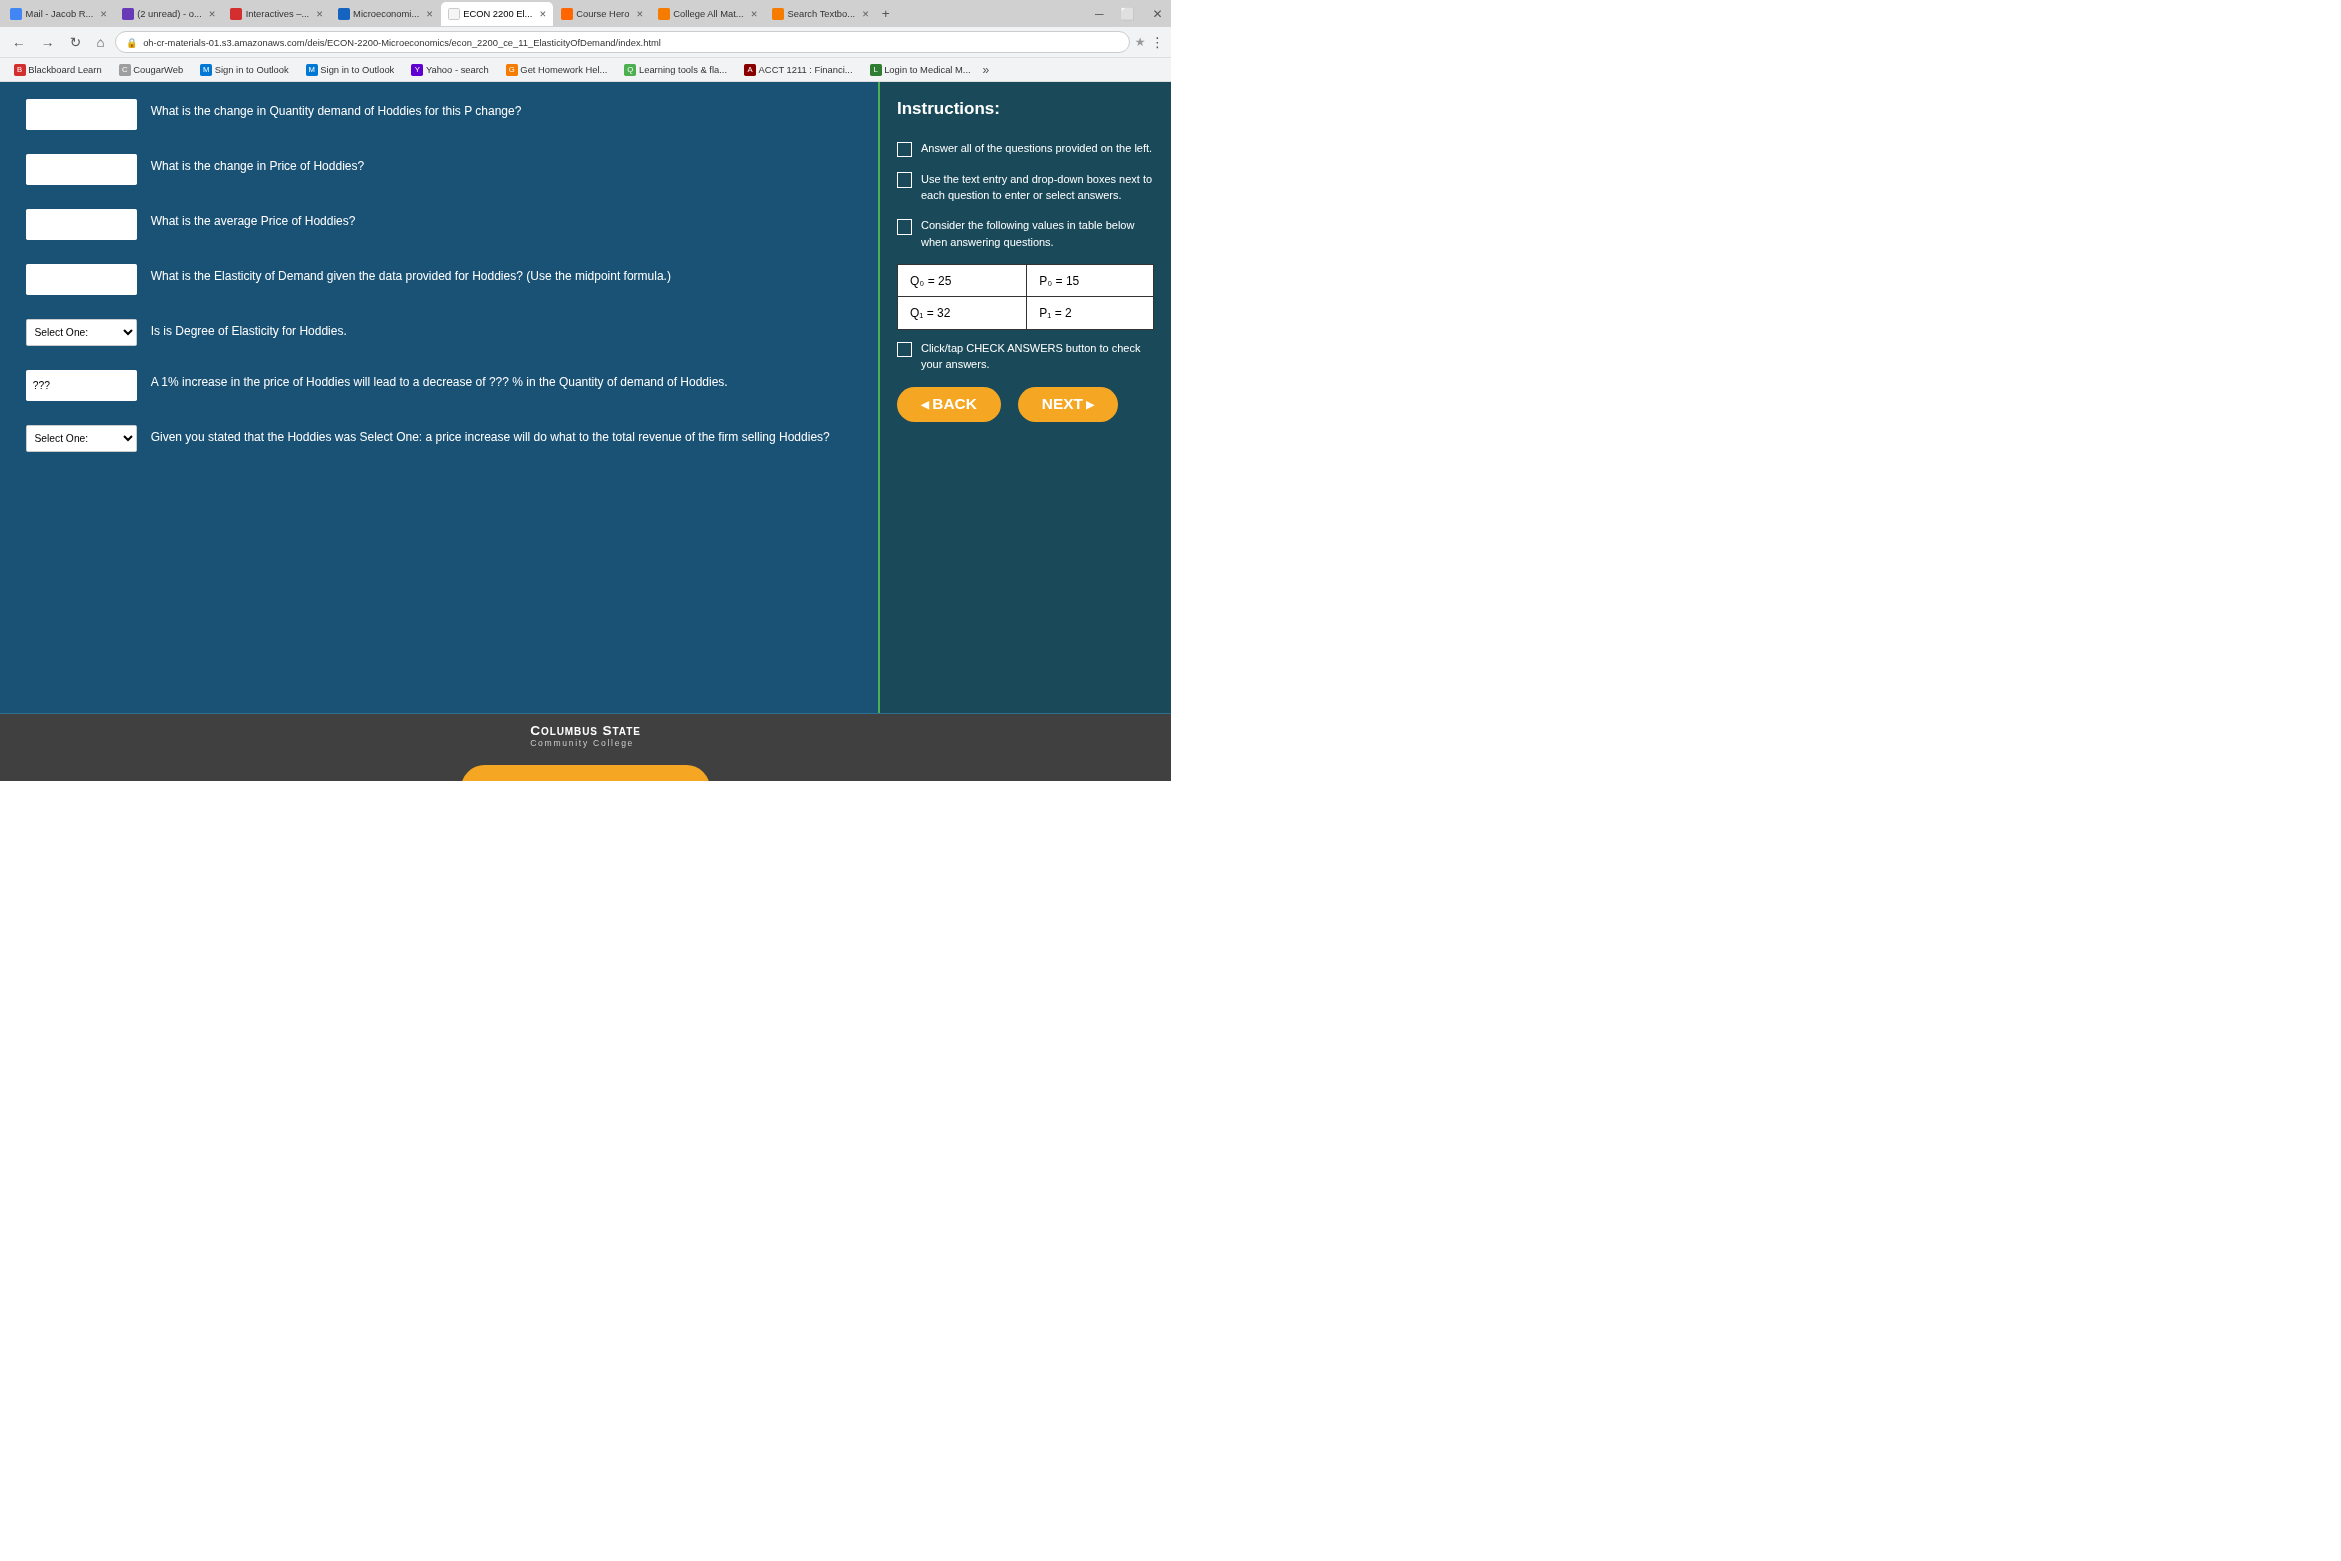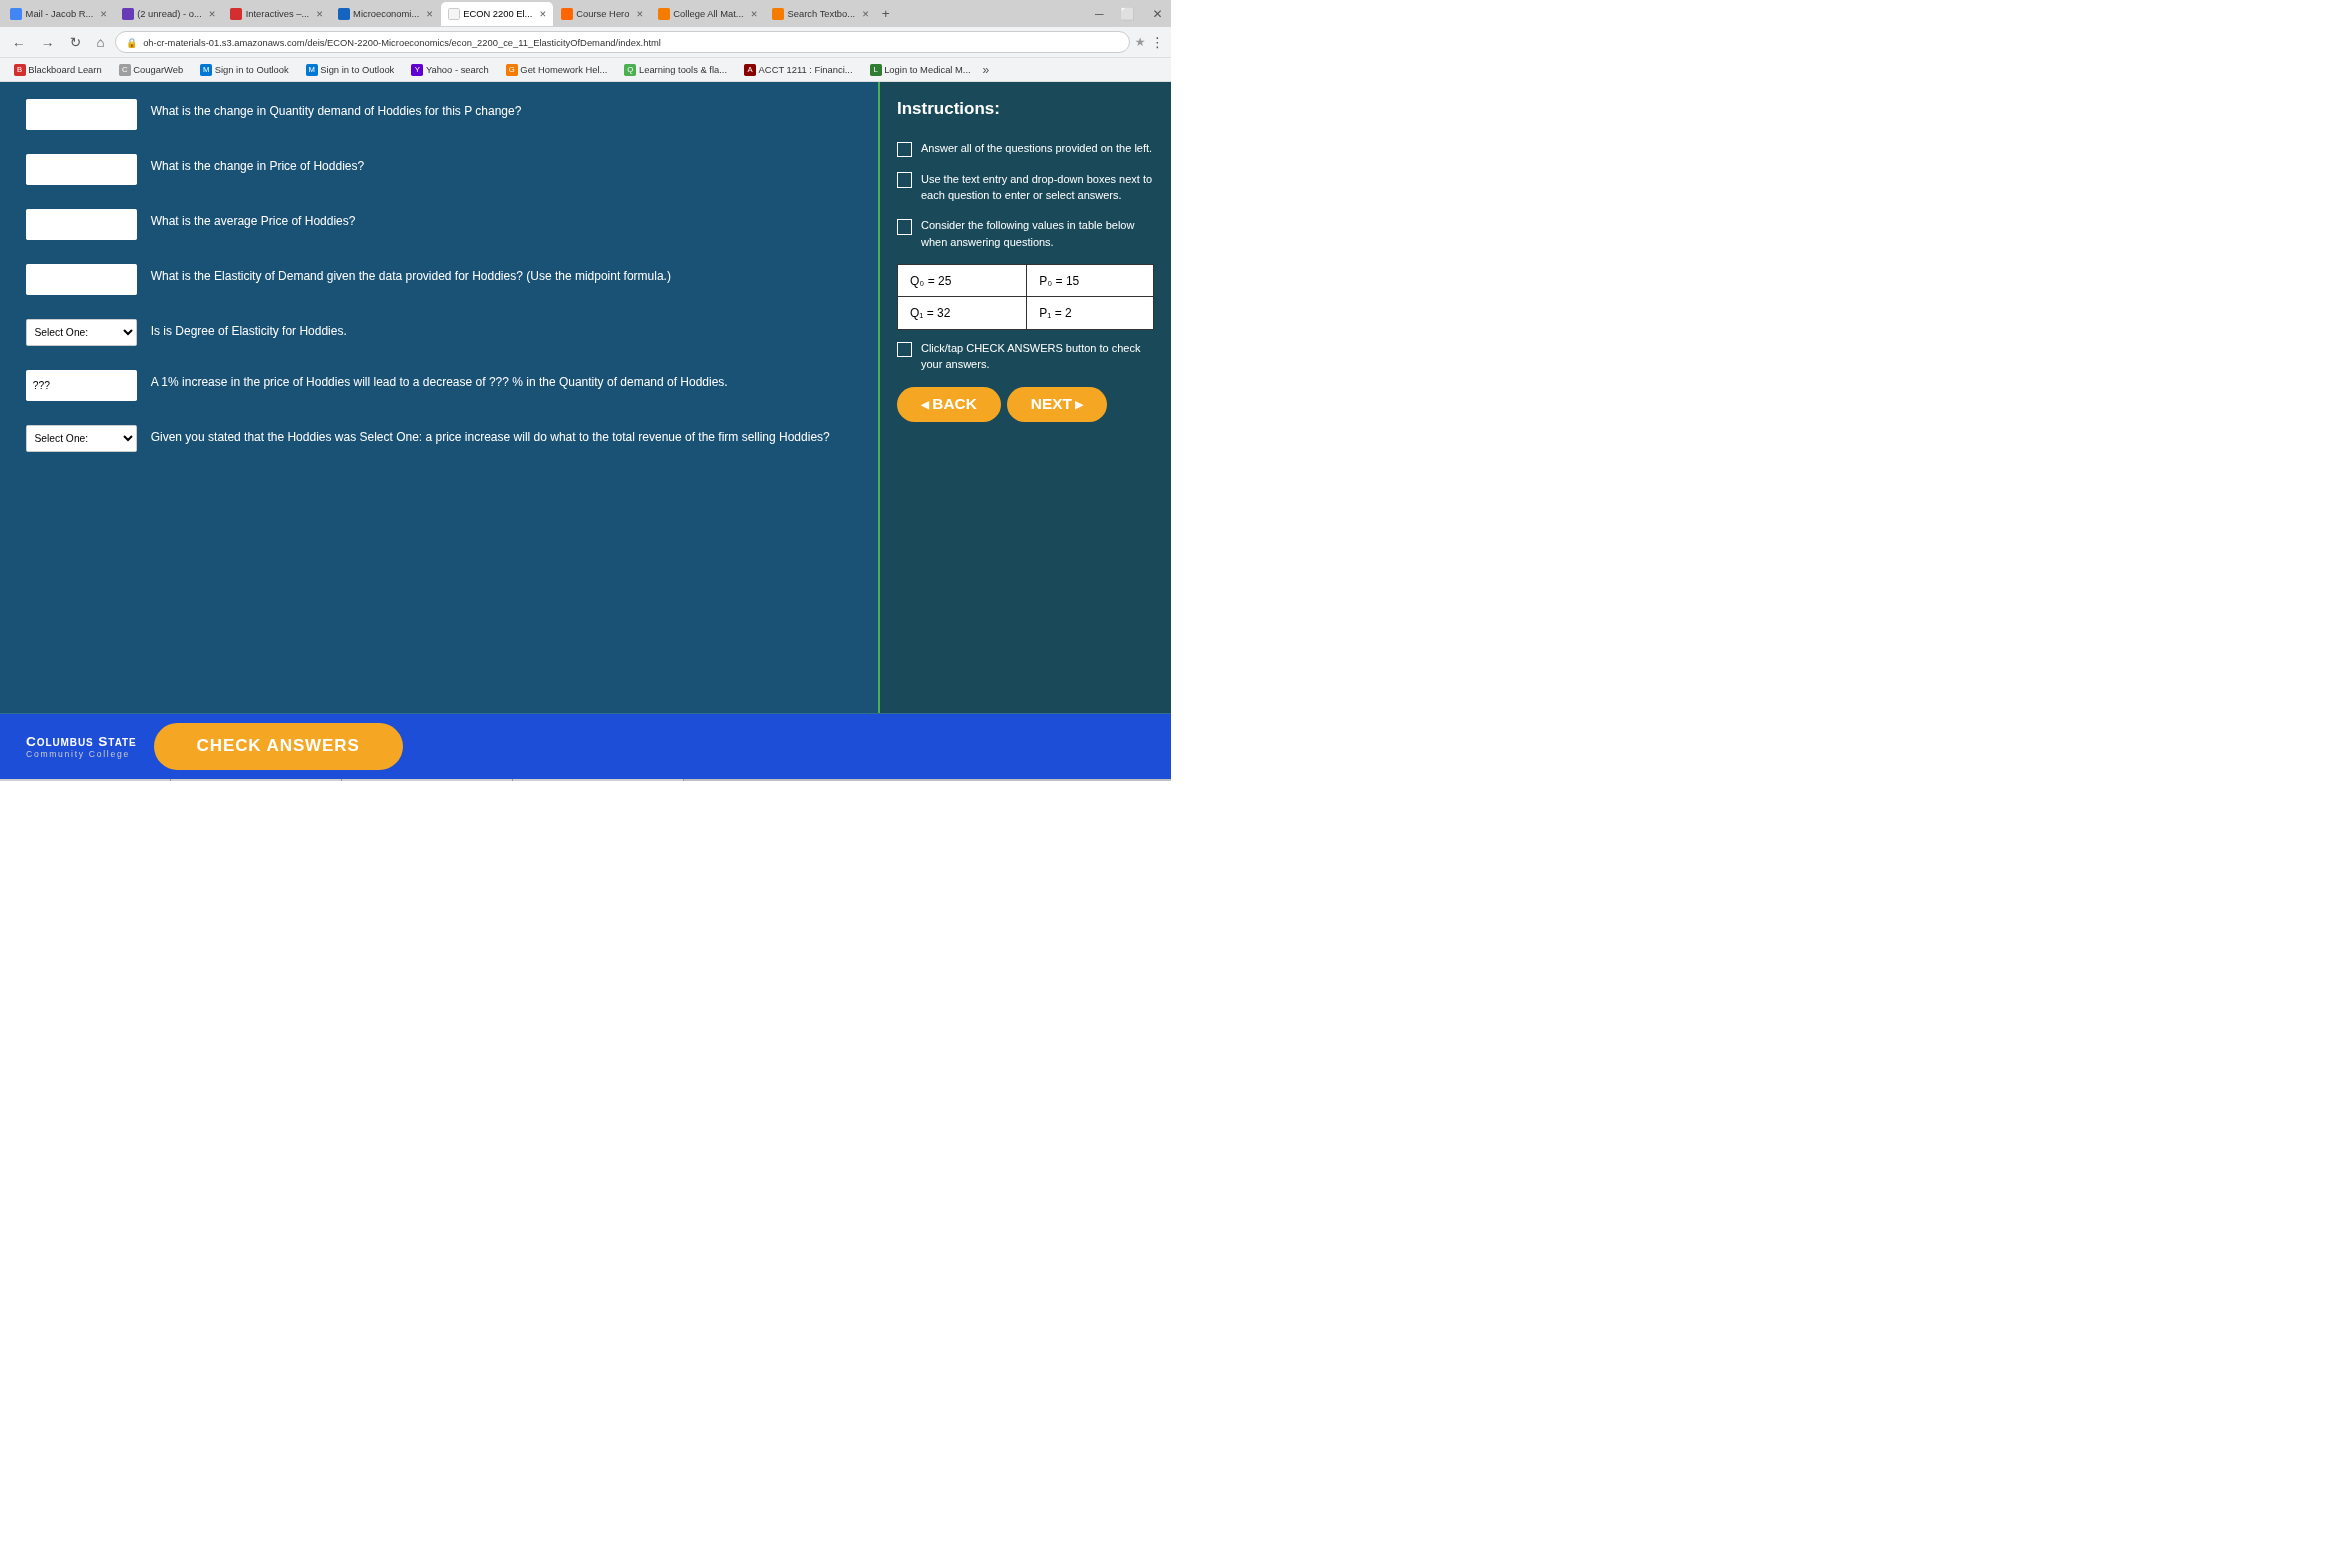--- a/index.html
+++ b/index.html
@@ -45,35 +45,35 @@
     .bk-more { color: #555; font-size: 12px; cursor: pointer; margin-left: 1.7px; }
 
     
     .questions-panel { flex: 1; background: #1a5276; padding: 17px 26px; overflow-y: auto; }
     .question-row { display: flex; align-items: flex-start; margin-bottom: 24px; gap: 13.7px; }
     .question-input { width: 111px; min-width: 111px; height: 31px; background: #fff; border: none; border-radius: 1.7px; padding: 3.4px 6.8px; font-size: 10.3px; }
     .question-select { width: 111px; min-width: 111px; height: 27px; background: #fff; border: 0.9px solid #ccc; border-radius: 1.7px; padding: 1.7px 3.4px; font-size: 10.3px; }
     .question-text { color: #fff; font-size: 12px; line-height: 1.5; padding-top: 3.4px; }
 
     
-    .course-bottom { background: #1d4ed8; display: flex; align-items: center; padding: 8.6px 26px; border-top: 0.9px solid #2e6e8e; gap: 17px; }
+    .course-bottom { background: #404040; display: flex; align-items: center; padding: 8.6px 26px; border-top: 0.9px solid #2e6e8e; gap: 17px; flex-direction: column; }
     .cscc-logo { display: flex; flex-direction: column; }
     .cscc-logo .logo-name { color: #fff; font-size: 13.7px; font-weight: bold; font-variant: small-caps; letter-spacing: 0.9px; }
     .cscc-logo .logo-sub { color: #ccc; font-size: 8.6px; letter-spacing: 1.7px; }
     .check-answers-btn { background: #f5a623; color: #fff; border: none; border-radius: 26px; padding: 13.7px 43px; font-size: 17px; font-weight: bold; cursor: pointer; letter-spacing: 0.9px; }
 
     
     .instructions-panel { width: 291px; background: #1a4a5a; padding: 17px; color: #fff; overflow-y: auto; }
     .instructions-title { font-size: 17px; font-weight: bold; margin-bottom: 21px; }
     .instruction-item { display: flex; align-items: flex-start; gap: 8.6px; margin-bottom: 13.7px; font-size: 11px; line-height: 1.5; }
     .instruction-checkbox { width: 15.4px; height: 15.4px; border: 1.7px solid #fff; flex-shrink: 0; margin-top: 1.7px; }
     .table-container { background: #fff; color: #000; margin: 10.3px 0; }
     .values-table { width: 100%; border-collapse: collapse; }
     .values-table td { border: 1.7px solid #333; padding: 8.6px 12px; font-size: 12px; text-align: left; }
-    .nav-buttons { display: flex; gap: 6px; margin-top: 13.7px; }
+    .nav-buttons { display: flex; gap: 17px; margin-top: 13.7px; }
     .back-btn, .next-btn { background: #f5a623; color: #fff; border: none; border-radius: 26px; padding: 8.6px 24px; font-size: 15.4px; font-weight: bold; cursor: pointer; display: flex; align-items: center; gap: 3.4px; }
     .back-btn::before { content: '◀ '; font-size: 10.3px; }
     .next-btn::after { content: ' ▶'; font-size: 10.3px; }
 
     
     .taskbar { display: flex; align-items: center; background: #1a1a2e; height: 34px; padding: 0 6.8px; gap: 3.4px; position: relative; }
     .start-btn { background: transparent; border: none; color: #fff; font-size: 15.4px; cursor: pointer; padding: 3.4px 6.8px; }
     .search-bar-task { display: flex; align-items: center; background: #fff; border-radius: 17px; height: 24px; padding: 0 10.3px; gap: 5.1px; min-width: 257px; font-size: 10.3px; color: #999; }
     .search-bar-task .search-icon-task { color: #555; }
     .task-icons { display: flex; align-items: center; gap: 1.7px; margin-left: 6.8px; }

